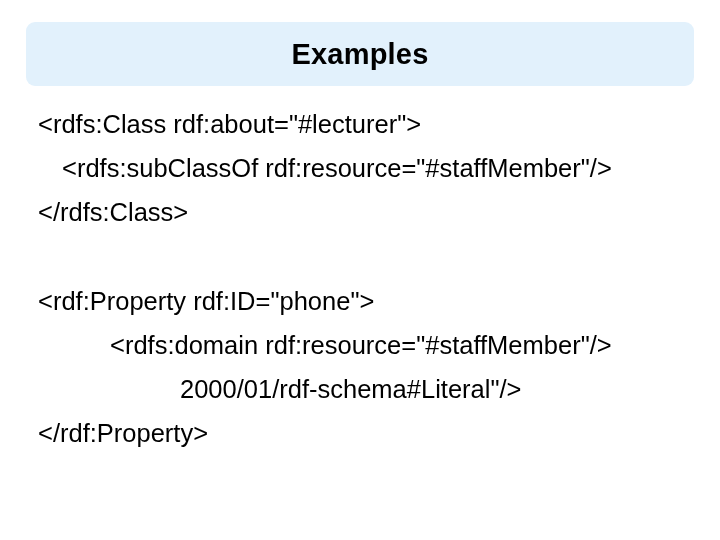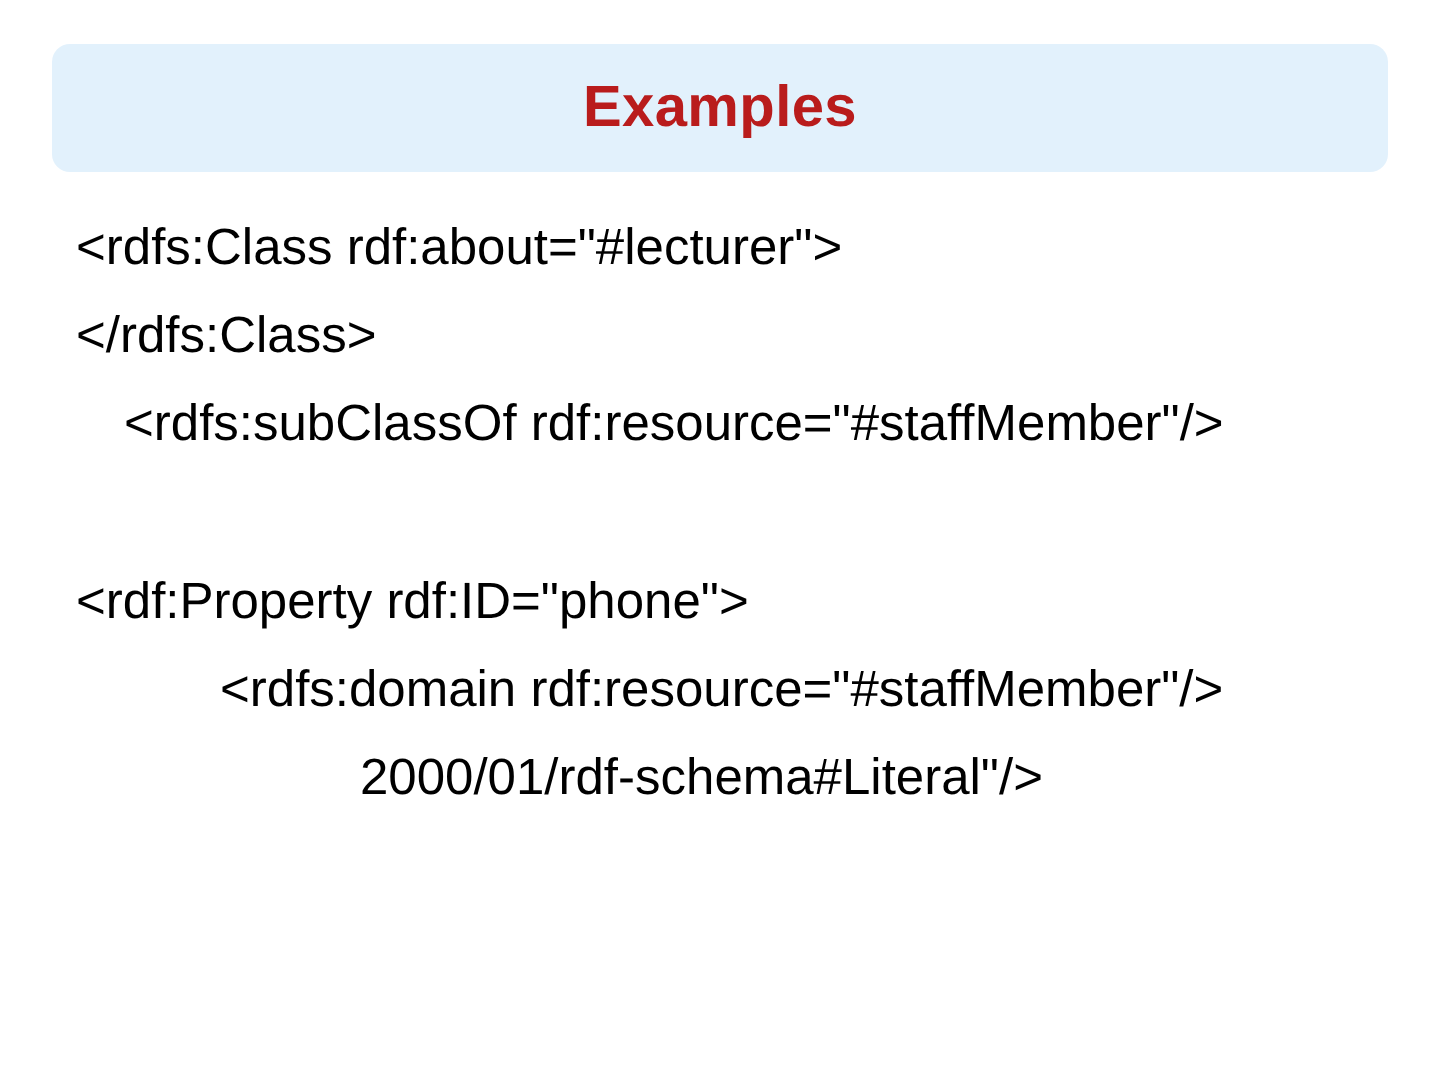--- a/index.html
+++ b/index.html
@@ -25,21 +25,21 @@
     background: #e2f1fc;
     border-radius: 9px;
     display: flex;
     align-items: center;
     justify-content: center;
     box-sizing: border-box;
   }
   .title-text {
     font-size: 29px;
     font-weight: bold;
-    color: #b91c1c;
+    color: #000000;
     letter-spacing: 0.2px;
     line-height: 1;
   }
 
   
   .code-area {
     position: absolute;
     left: 0;
     top: 102px;
     width: 720px;
@@ -68,23 +68,24 @@
 <body>
 
 <div class="title-banner">
   <div class="title-text">Examples</div>
 </div>
 
 <div class="code-area">
 
   <div class="code-block block-1">
     <div class="code-line">&lt;rdfs:Class rdf:about="#lecturer"&gt;</div>
+    <div class="code-line indent-1">&lt;rdfs:subClassOf rdf:resource="#staffMember"/&gt;</div>
     <div class="code-line">&lt;/rdfs:Class&gt;</div>
-    <div class="code-line indent-1">&lt;rdfs:subClassOf rdf:resource="#staffMember"/&gt;</div>
   </div>
 
   <div class="code-block block-2">
     <div class="code-line">&lt;rdf:Property rdf:ID="phone"&gt;</div>
     <div class="code-line indent-2">&lt;rdfs:domain rdf:resource="#staffMember"/&gt;</div>
     <div class="code-line indent-3">2000/01/rdf-schema#Literal"/&gt;</div>
+    <div class="code-line">&lt;/rdf:Property&gt;</div>
   </div>
 
 </div>
 
 </body></html>

